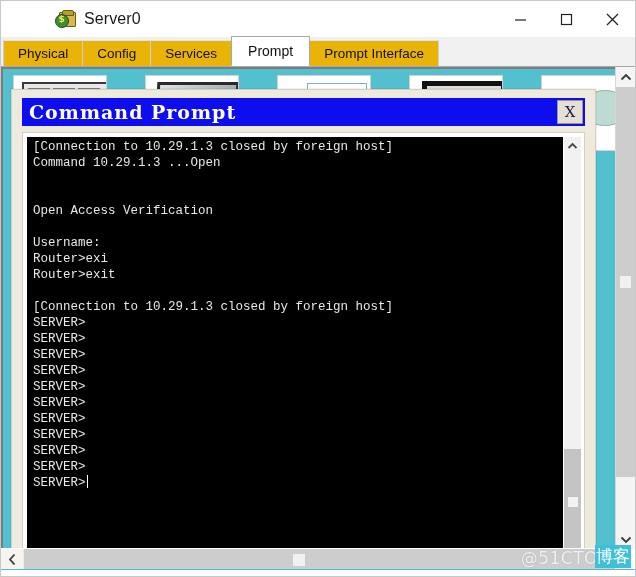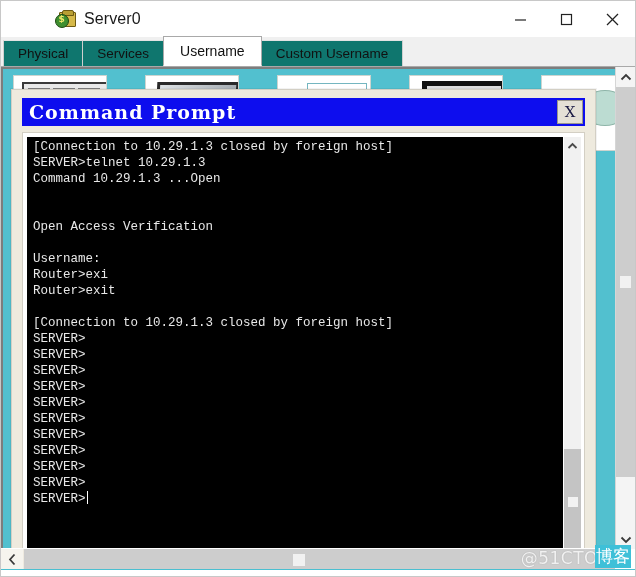--- a/index.html
+++ b/index.html
@@ -112,21 +112,21 @@
     align-items: flex-end;
     padding-left: 2px;
     box-sizing: border-box;
   }
   .tab {
     height: 26px;
     line-height: 26px;
     padding: 0 14px;
     font-size: 13.5px;
     color: #111111;
-    background: #0f766e;
+    background: #eab308;
     border-left: 1px solid #cfcfcf;
     border-right: 1px solid #cfcfcf;
     border-top: 1px solid #e3e3e3;
     box-sizing: border-box;
     margin-right: -1px;
     white-space: nowrap;
   }
   .tab.active {
     background: #ffffff;
     height: 30px;
@@ -465,23 +465,24 @@
         <svg width="15" height="15" viewBox="0 0 15 15">
             <line x1="2" y1="2" x2="13" y2="13" stroke="#222" stroke-width="1.3"></line>
             <line x1="13" y1="2" x2="2" y2="13" stroke="#222" stroke-width="1.3"></line>
           </svg>
       </div>
     </div>
   </div>
 
   <div class="tabbar">
     <div class="tab">Physical</div>
+    <div class="tab">Config</div>
     <div class="tab">Services</div>
-    <div class="tab active">Username</div>
-    <div class="tab">Custom Username</div>
+    <div class="tab active">Prompt</div>
+    <div class="tab">Prompt Interface</div>
   </div>
 
   <div class="desktop-area">
 
     <div class="icon-row">
       <div class="desk-icon">
         <div class="mon-a">
             <div class="third"></div>
           </div>
       </div>
@@ -506,21 +507,20 @@
 
       <div class="cmd-title">
         <div class="cmd-title-text">Command Prompt</div>
         <div class="cmd-close">X</div>
       </div>
 
       <div class="cmd-body">
 
         <div class="term">
           <div class="term-line">[Connection to 10.29.1.3 closed by foreign host]</div>
-          <div class="term-line">SERVER&gt;telnet 10.29.1.3</div>
           <div class="term-line">Command 10.29.1.3 ...Open</div>
           <div class="term-line"></div>
           <div class="term-line"></div>
           <div class="term-line">Open Access Verification</div>
           <div class="term-line"></div>
           <div class="term-line">Username:</div>
           <div class="term-line">Router&gt;exi</div>
           <div class="term-line">Router&gt;exit</div>
           <div class="term-line"></div>
           <div class="term-line">[Connection to 10.29.1.3 closed by foreign host]</div>

